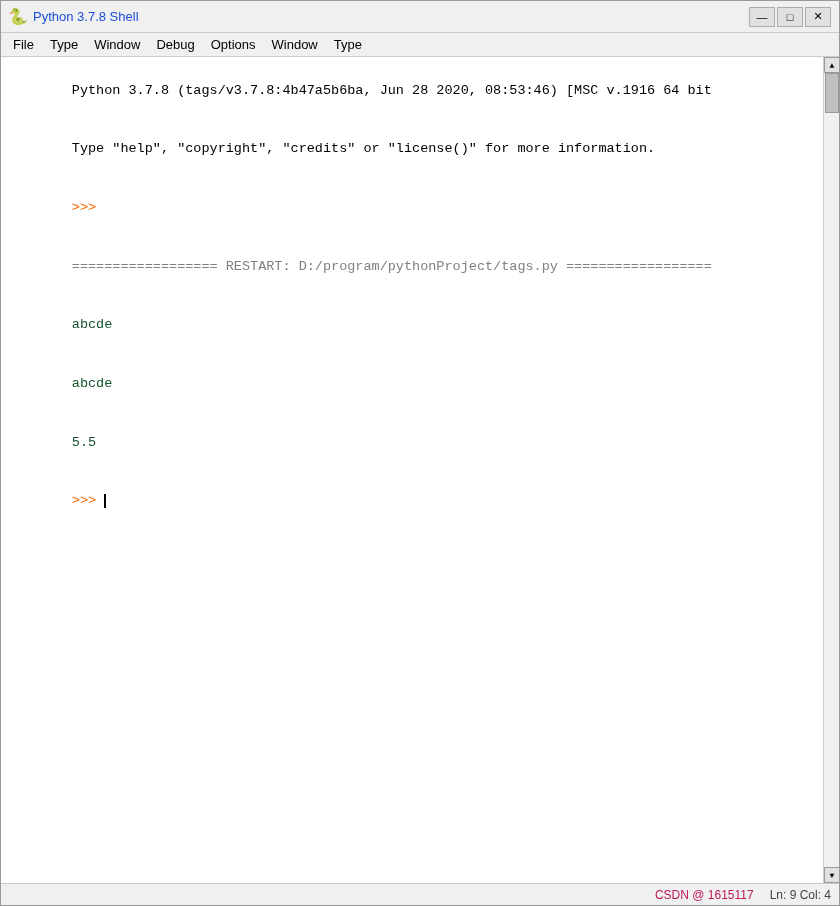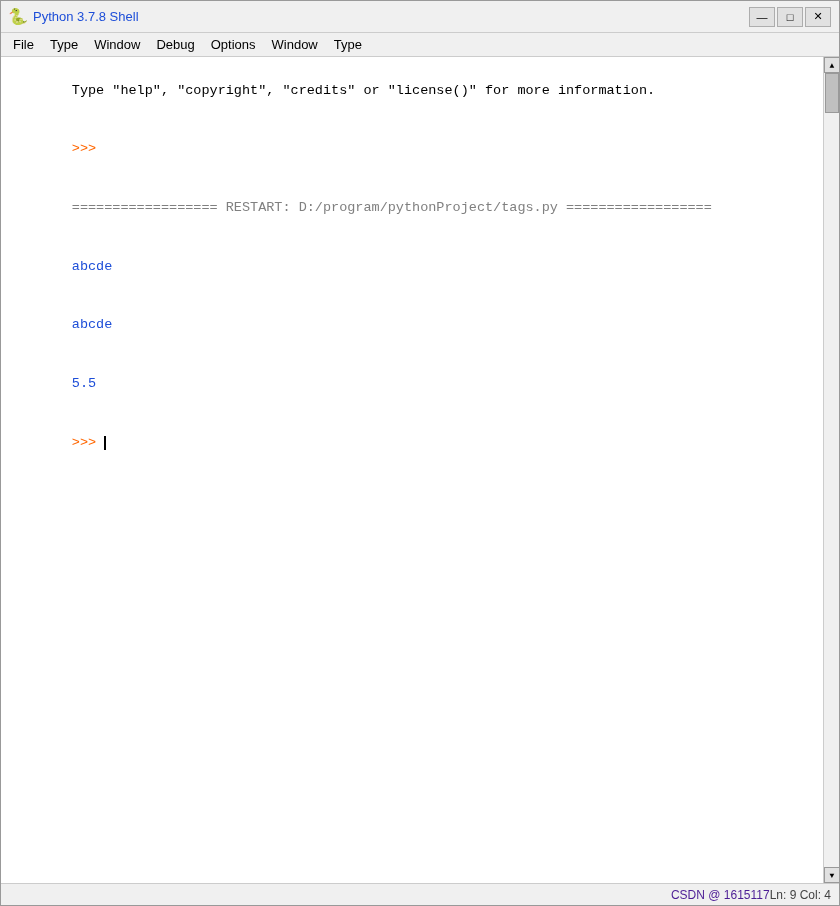--- a/index.html
+++ b/index.html
@@ -103,21 +103,21 @@
       line-height: 1.45;
       white-space: pre-wrap;
       word-break: break-all;
     }
 
     .text-black {
       color: #000000;
     }
 
     .text-blue {
-      color: #1d4ed8;
+      color: #14532d;
     }
 
     .text-orange {
       color: #ff6600;
     }
 
     .text-gray {
       color: #808080;
     }
 
@@ -212,20 +212,23 @@
     <div class="menu-item">Debug</div>
     <div class="menu-item">Options</div>
     <div class="menu-item">Window</div>
     <div class="menu-item">Type</div>
   </div>
 
   <div style="flex:1; display:flex; overflow:hidden; position:relative;">
     <div class="shell-content" style="flex:1; padding-right: 20px;">
 
       <div class="line text-black">
+        <span>Python 3.7.8 (tags/v3.7.8:4b47a5b6ba, Jun 28 2020, 08:53:46) [MSC v.1916 64 bit</span>
+      </div>
+      <div class="line text-black">
         <span>Type "help", "copyright", "credits" or "license()" for more information.</span>
       </div>
 
       <div class="line">
         <span class="text-orange">&gt;&gt;&gt; </span>
       </div>
 
       <div class="line text-gray">
         <span>================== RESTART: D:/program/pythonProject/tags.py ==================</span>
       </div>
@@ -247,17 +250,17 @@
     </div>
 
     <div class="scrollbar-area" style="position:absolute; right:0; top:0; bottom:0; width:16px;">
       <div class="scrollbar-arrow scrollbar-arrow-up">▲</div>
       <div class="scrollbar-thumb"></div>
       <div class="scrollbar-arrow scrollbar-arrow-down">▼</div>
     </div>
   </div>
 
   <div class="status-bar">
-    <span style="color:#4c1d95; margin-right:0;">CSDN @ 1615117</span>
+    <span style="color:#be185d; margin-right:16px;">CSDN @ 1615117</span>
     <span>Ln: 9  Col: 4</span>
   </div>
 
 </div>
 
 </body></html>

